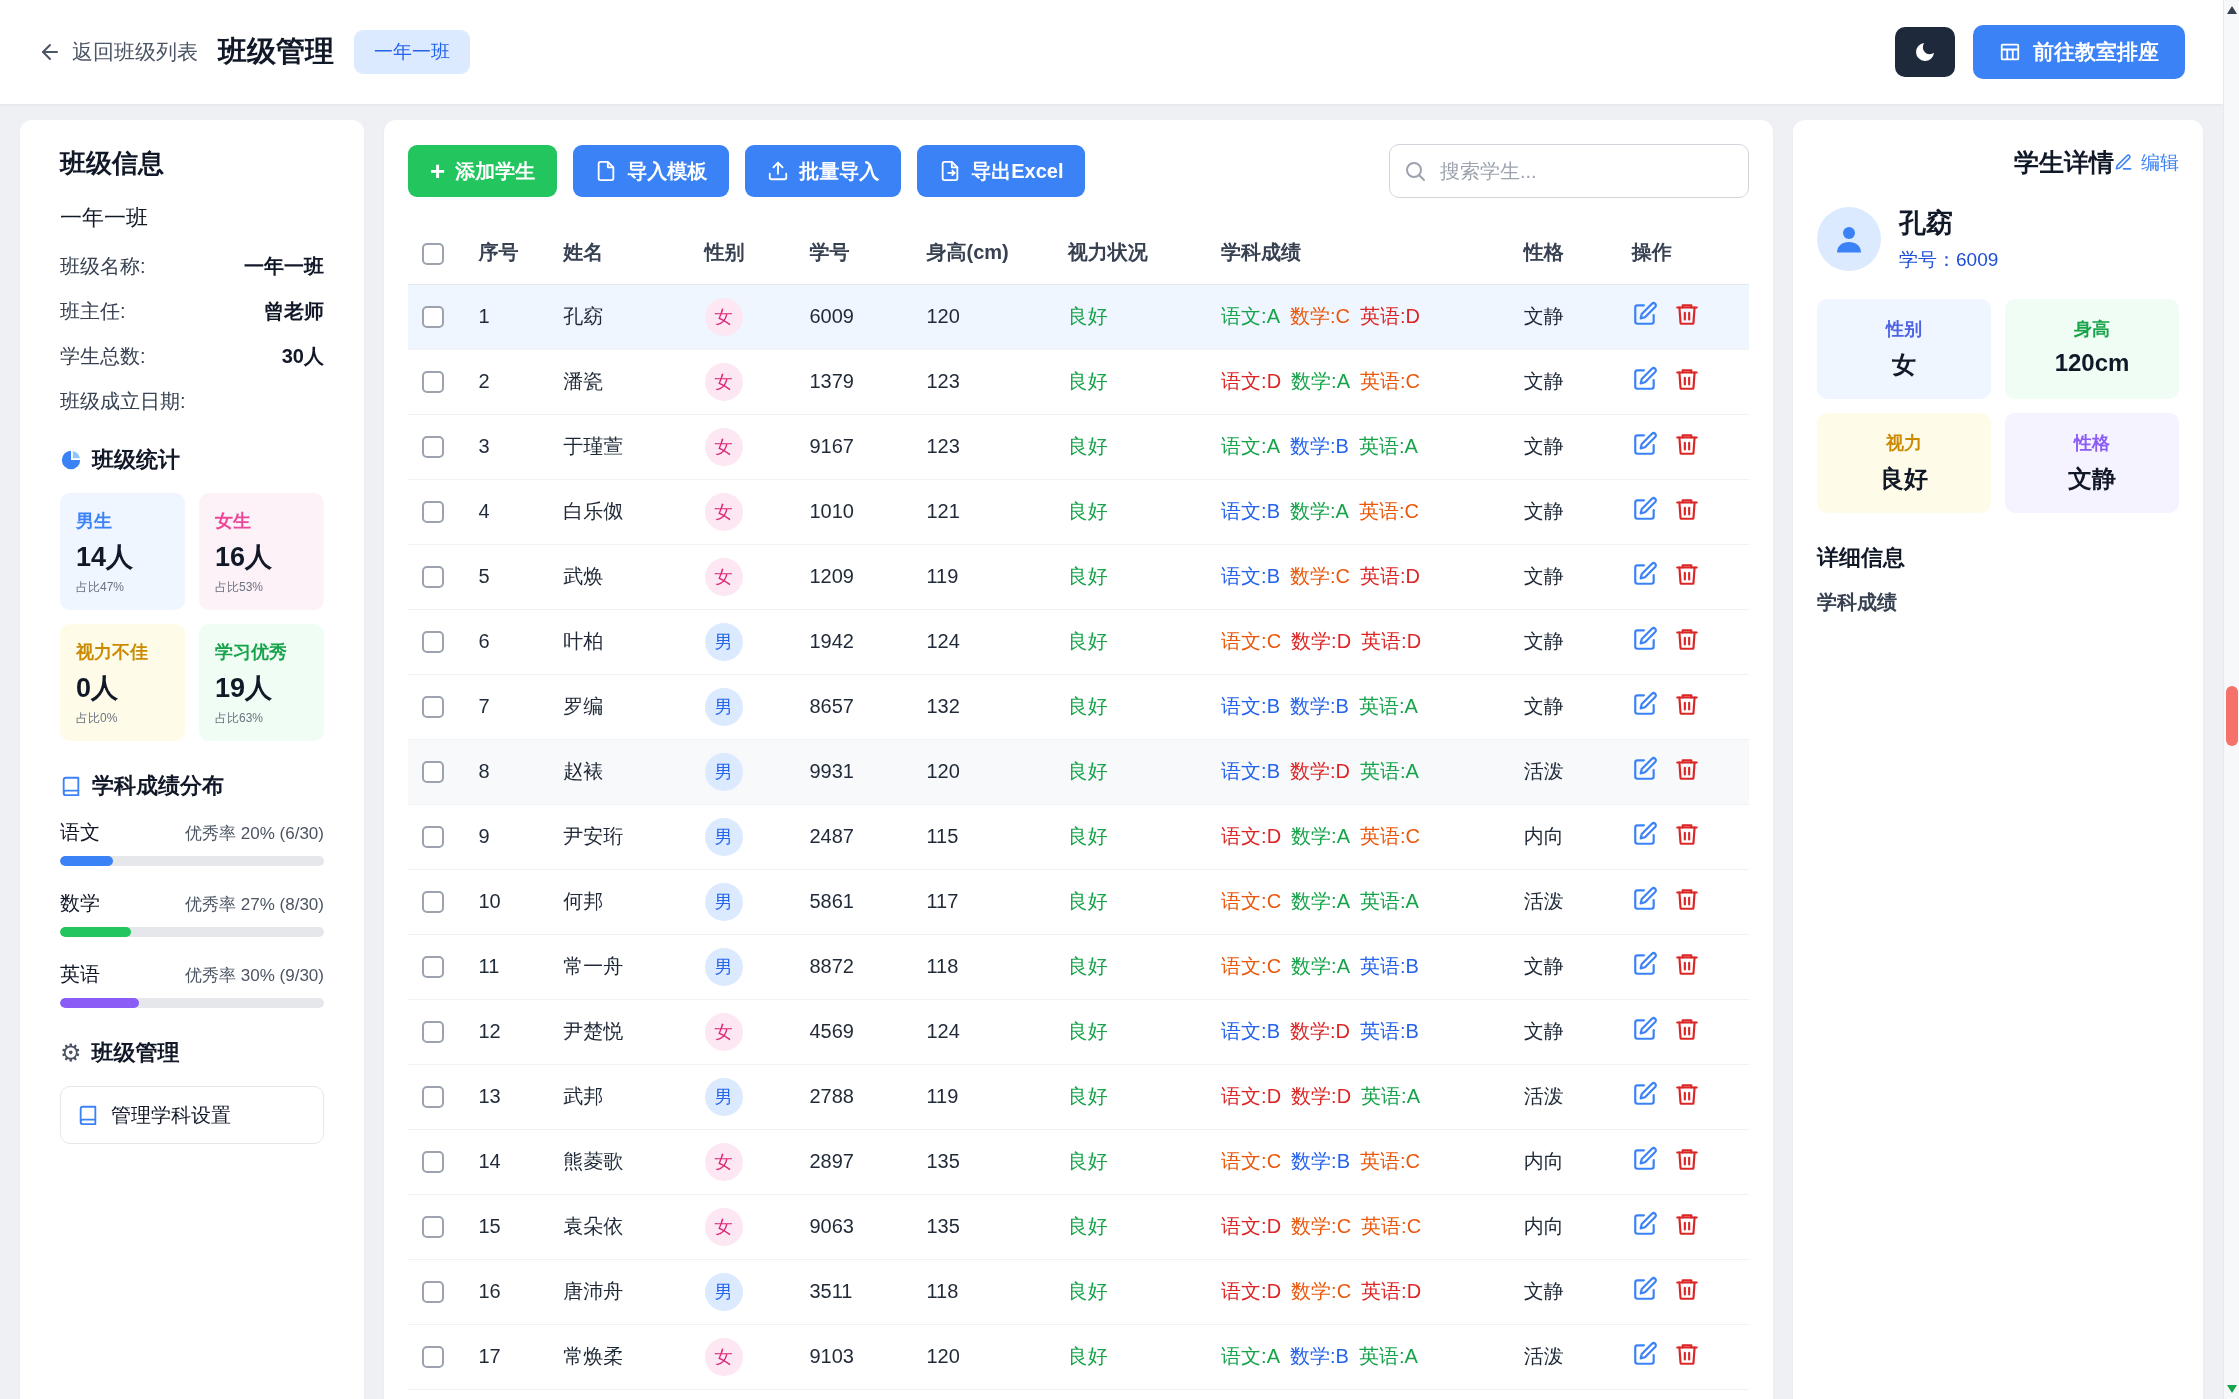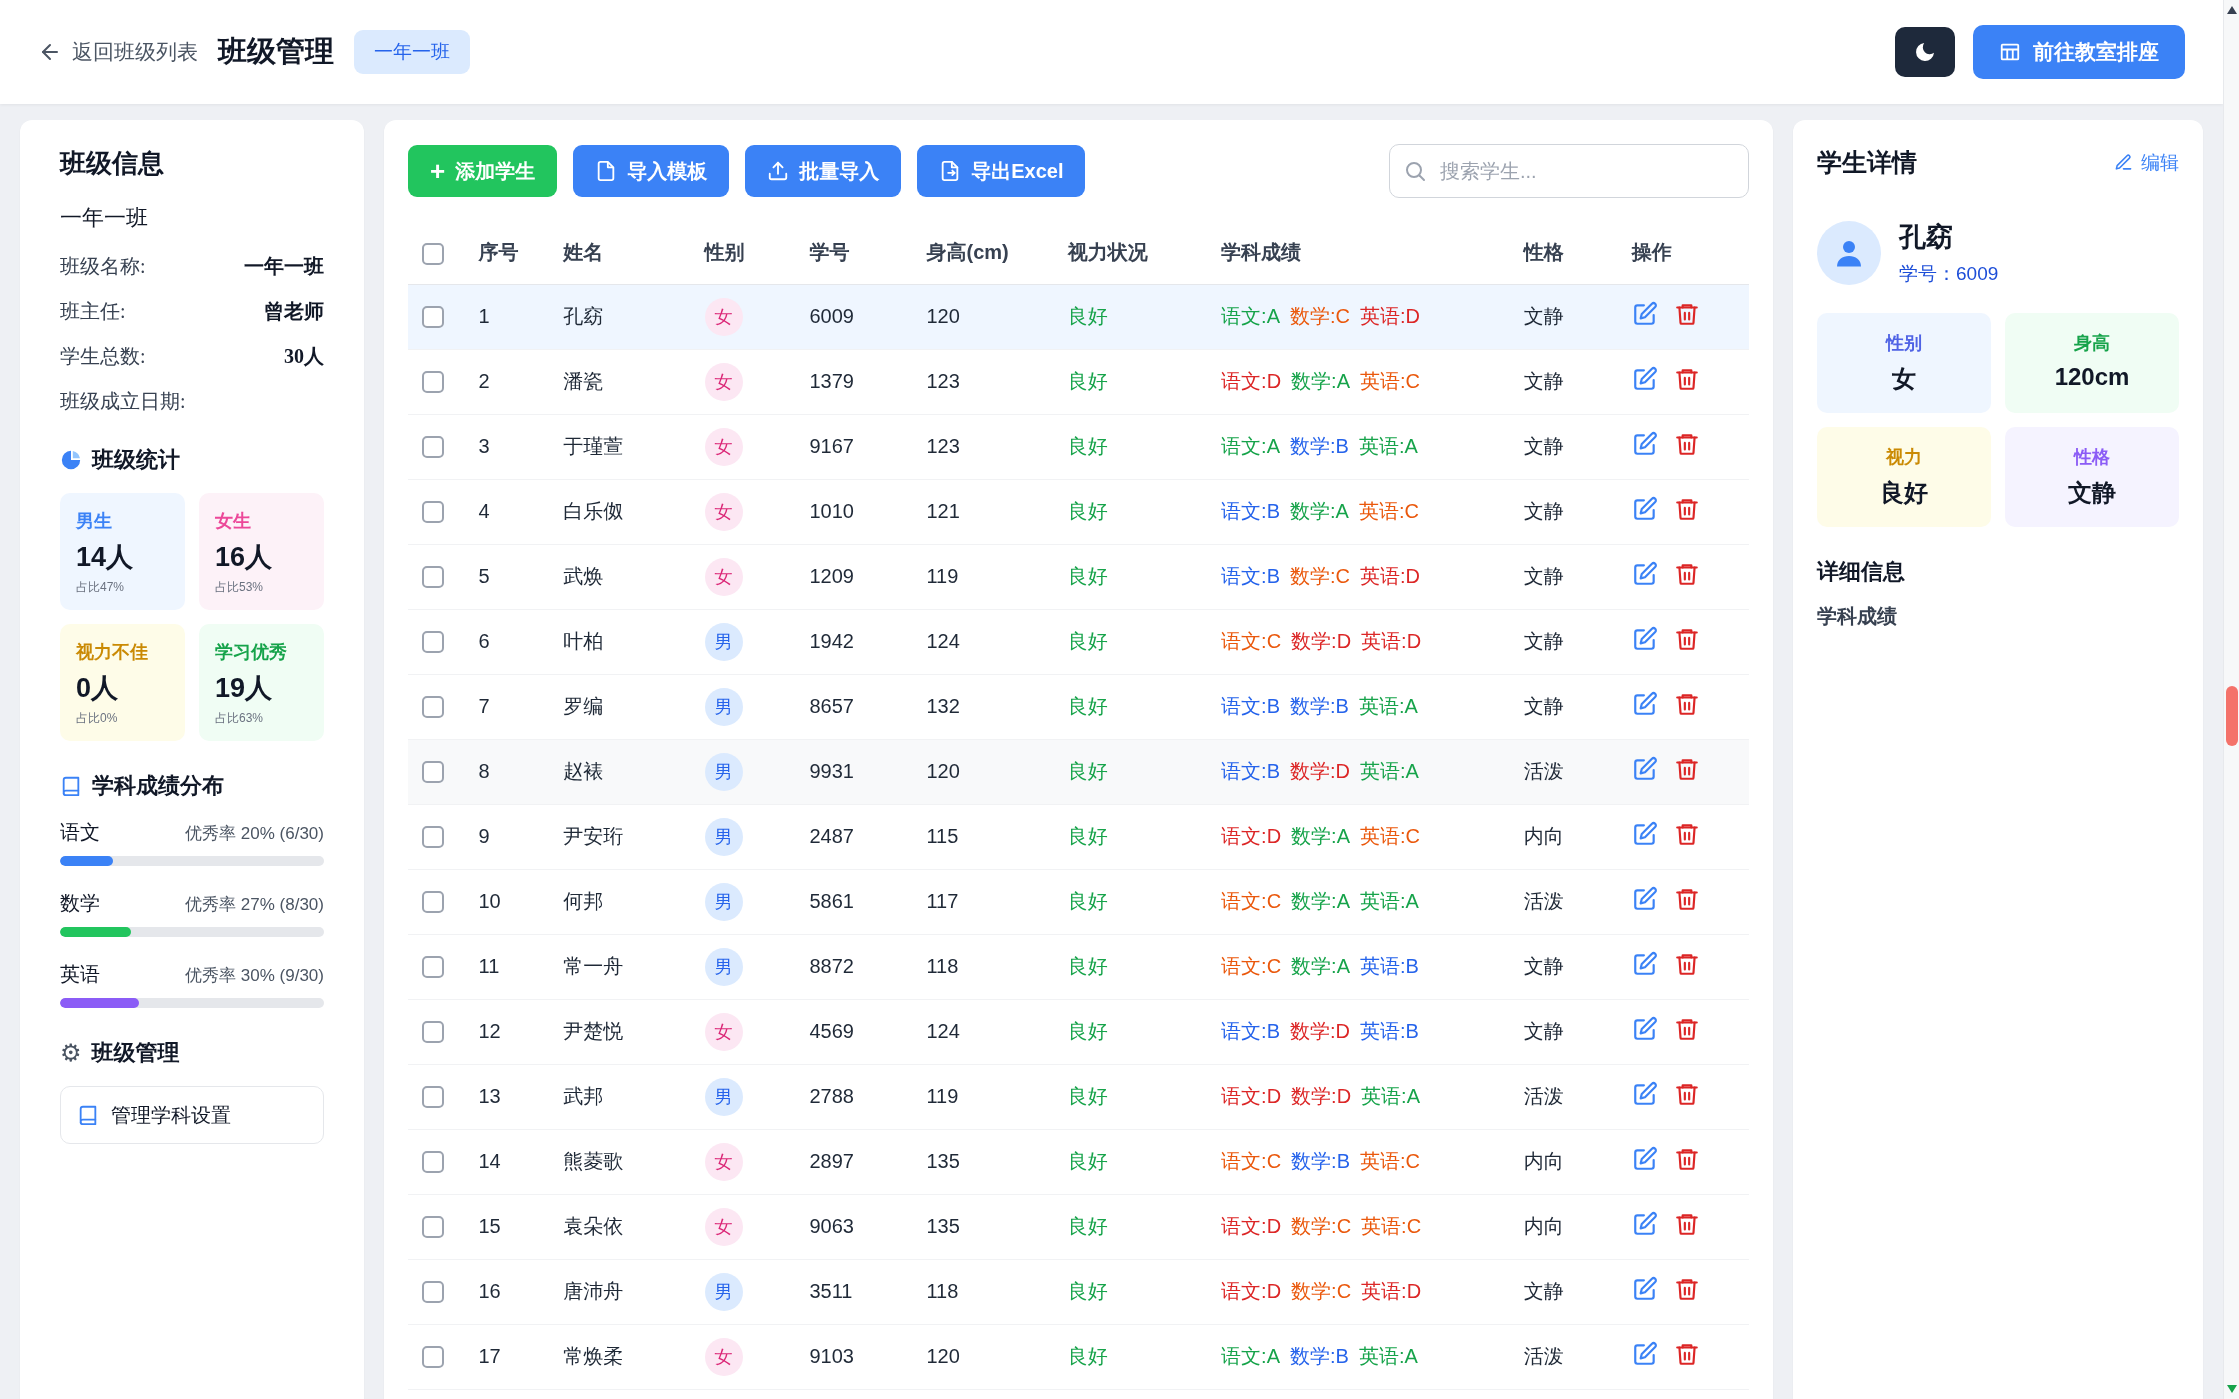--- a/index.html
+++ b/index.html
@@ -23,21 +23,21 @@
   
   .content { display:flex; gap:20px; padding:16px 20px 0 20px; height:1313px; width:2223px; }
   .panel { background:#fff; border-radius:12px; box-shadow:0 1px 2px rgba(0,0,0,.05); }
   .sidebar { width:344px; padding:26px 40px; flex-shrink:0; }
   .main { flex:1; padding:24px; overflow:hidden; }
   .detail { width:410px; padding:26px 24px; flex-shrink:0; }
 
   
   .sb-title { font-size:26px; font-weight:700; color:#111827; margin-bottom:22px; }
   .sb-classname { font-size:22px; color:#111827; margin-bottom:20px; }
-  .field-row { display:flex; justify-content:space-between; align-items:baseline; margin-bottom:18px;font-family:Liberation Serif, serif; }
+  .field-row { display:flex; justify-content:space-between; align-items:baseline; margin-bottom:18px; }
   .f-label { font-size:20px; color:#374151; }
   .f-value { font-size:20px; font-weight:700; color:#111827; }
   .section-head { display:flex; align-items:center; gap:10px; font-size:22px; font-weight:700;
                   color:#111827; margin:30px 0 18px 0; }
   .stats-grid { display:grid; grid-template-columns:1fr 1fr; gap:14px; }
   .stat-card { border-radius:10px; padding:16px 16px 14px 16px; }
   .s-label { font-size:18px; font-weight:600; }
   .s-count { font-size:27px; font-weight:700; color:#111827; margin:6px 0 4px 0; }
   .s-ratio { font-size:12px; color:#6b7280; }
   .theme-blue   { background:#eff6ff; } .theme-blue  .s-label { color:#3b82f6; }
@@ -81,21 +81,21 @@
         background:#fff; vertical-align:middle; cursor:pointer; }
   .gbadge { display:inline-flex; width:38px; height:38px; border-radius:50%; align-items:center;
             justify-content:center; font-size:18px; }
   .g-f { background:#fce7f3; color:#db2777; }
   .g-m { background:#dbeafe; color:#2563eb; }
   .vision { color:#16a34a; }
   .grade { margin-right:10px; }
   .act { display:inline-block; margin-right:16px; cursor:pointer; vertical-align:middle; }
 
   
-  .d-head { display:flex; justify-content:space-between; align-items:center; margin-bottom:40px; }
+  .d-head { display:flex; justify-content:flex-end; align-items:center; margin-bottom:26px; }
   .d-title { font-size:25px; font-weight:700; color:#111827; }
   .edit-link { display:flex; align-items:center; gap:8px; color:#3b82f6; font-size:19px; cursor:pointer; }
   .profile { display:flex; align-items:center; gap:18px; margin-bottom:26px; }
   .avatar { width:64px; height:64px; border-radius:50%; background:#dbeafe; display:flex;
             align-items:center; justify-content:center; }
   .p-name { font-size:27px; font-weight:700; color:#111827; }
   .p-id { font-size:19px; color:#1d4ed8; margin-top:6px; }
   .d-cards { display:grid; grid-template-columns:1fr 1fr; gap:14px; margin-bottom:30px; }
   .d-card { border-radius:10px; padding:18px 10px; text-align:center; }
   .d-label { font-size:18px; font-weight:600; margin-bottom:8px; }

